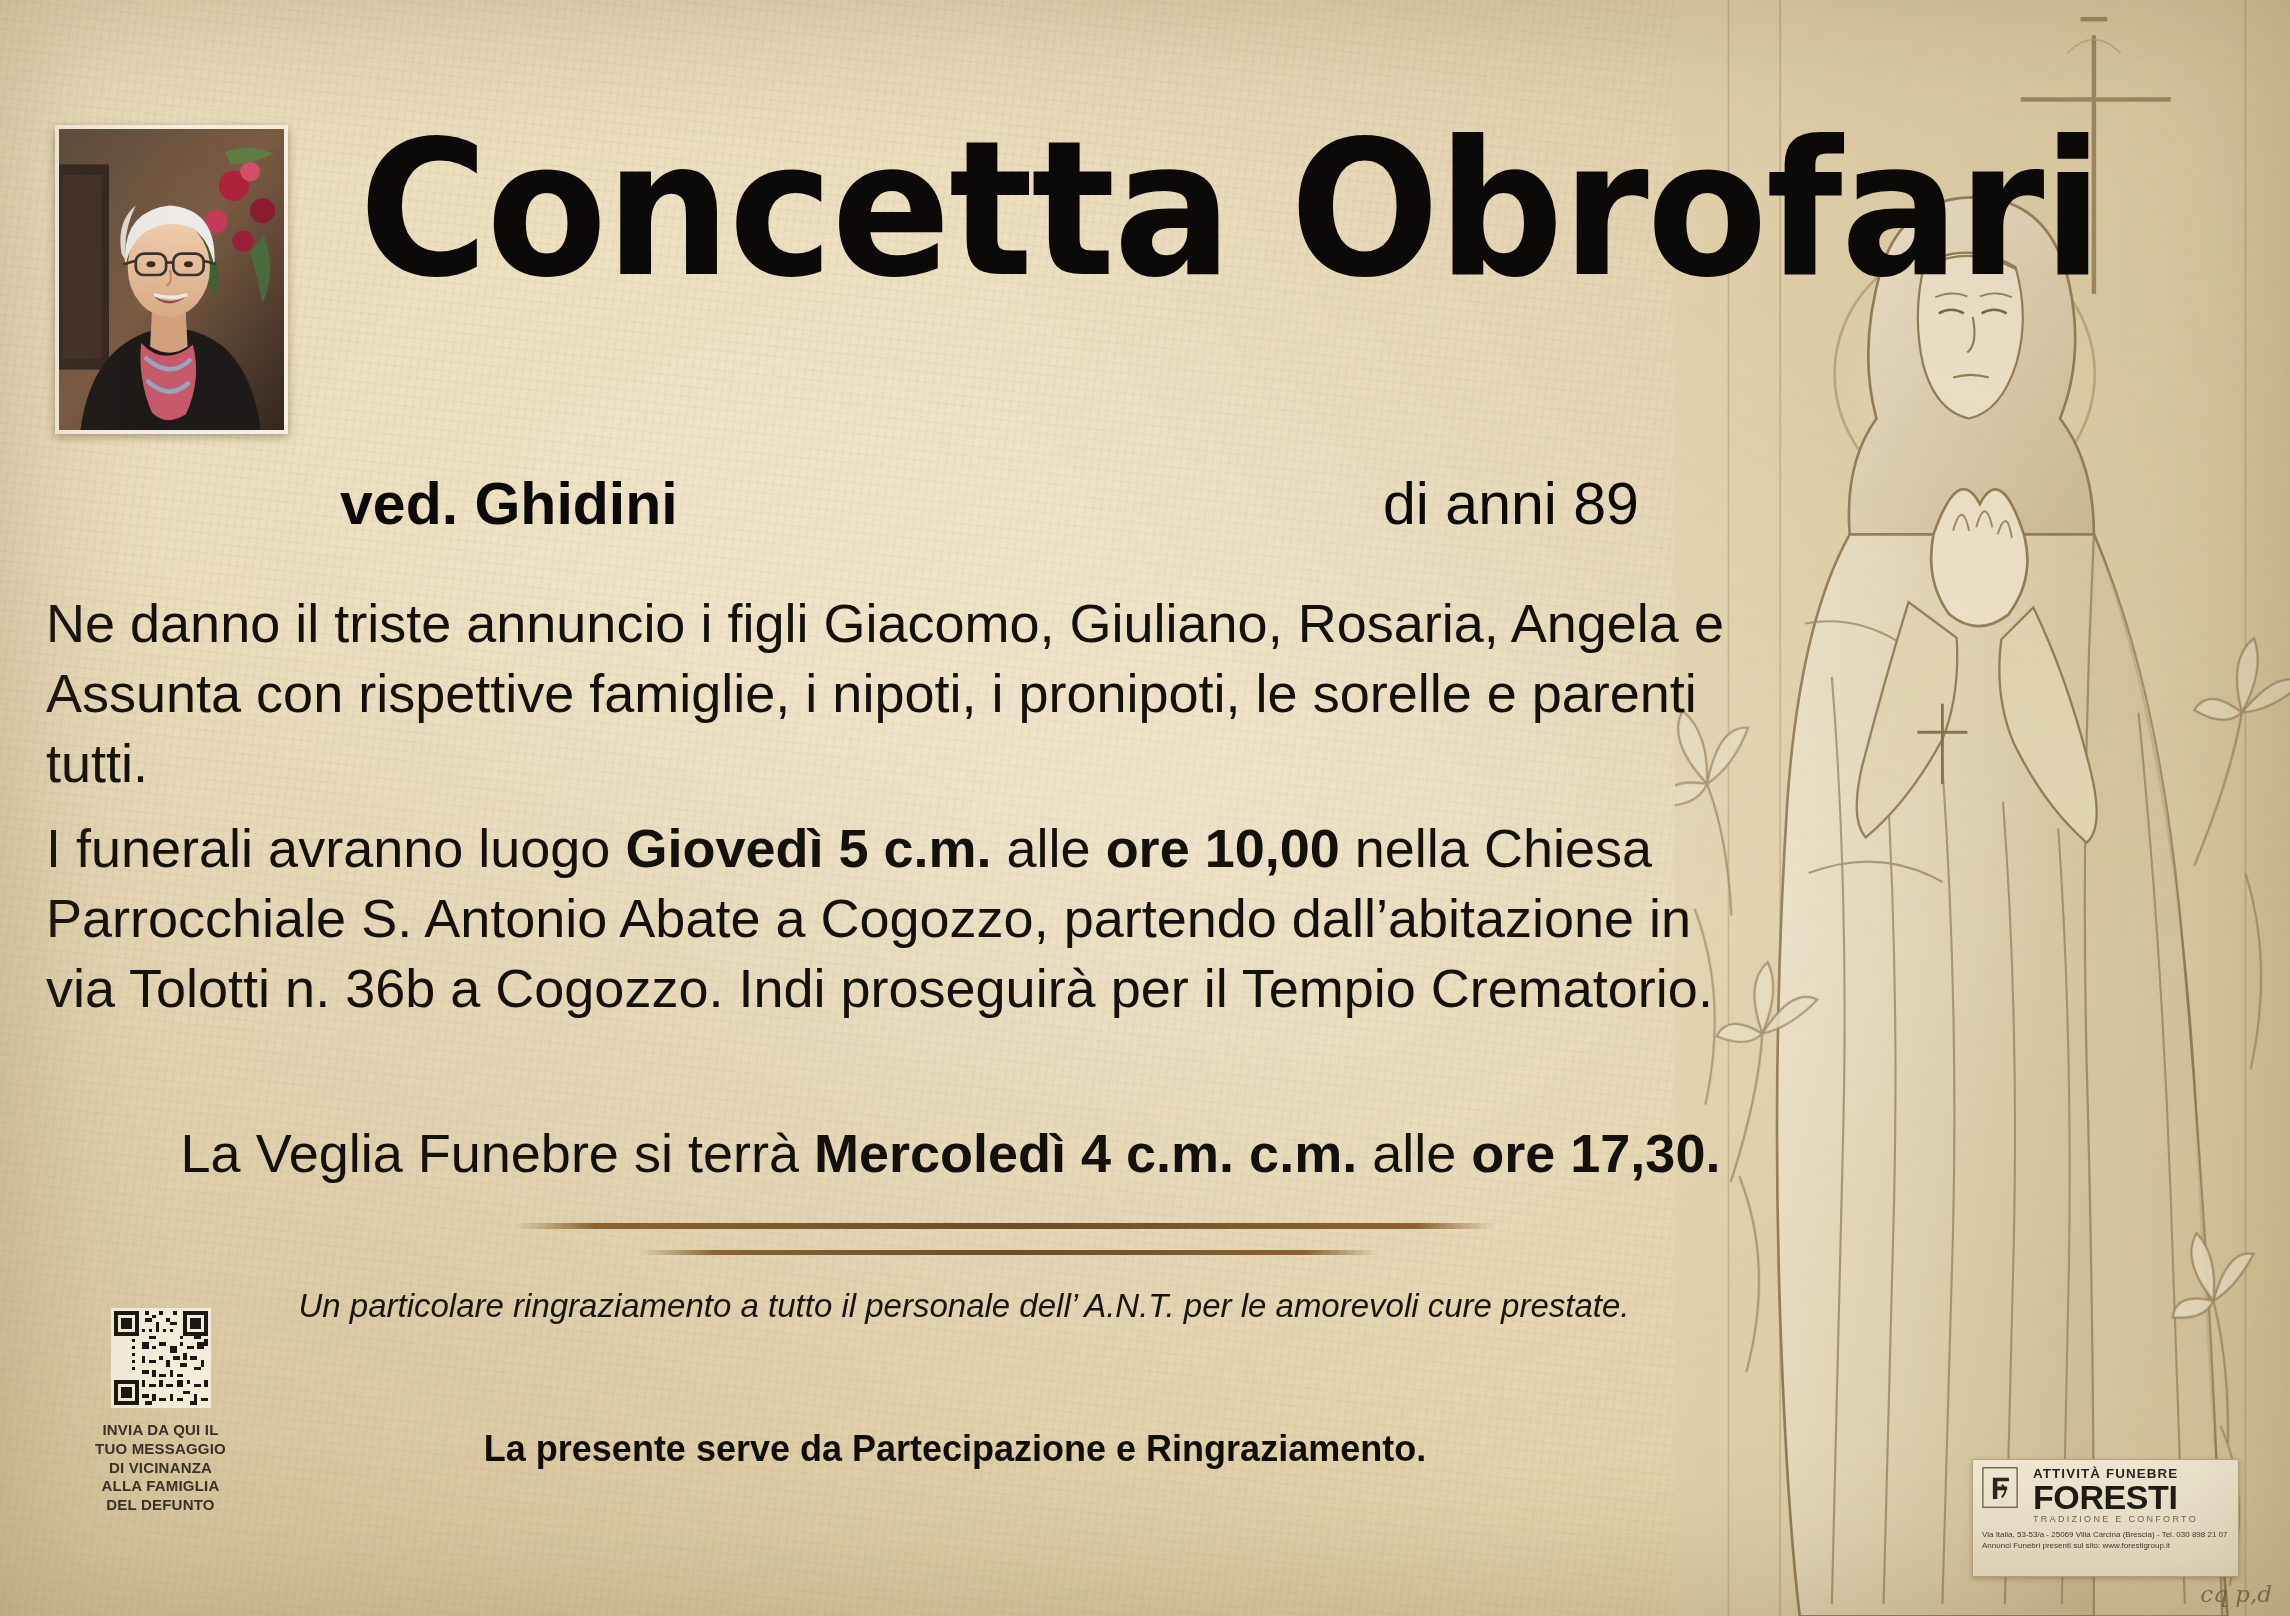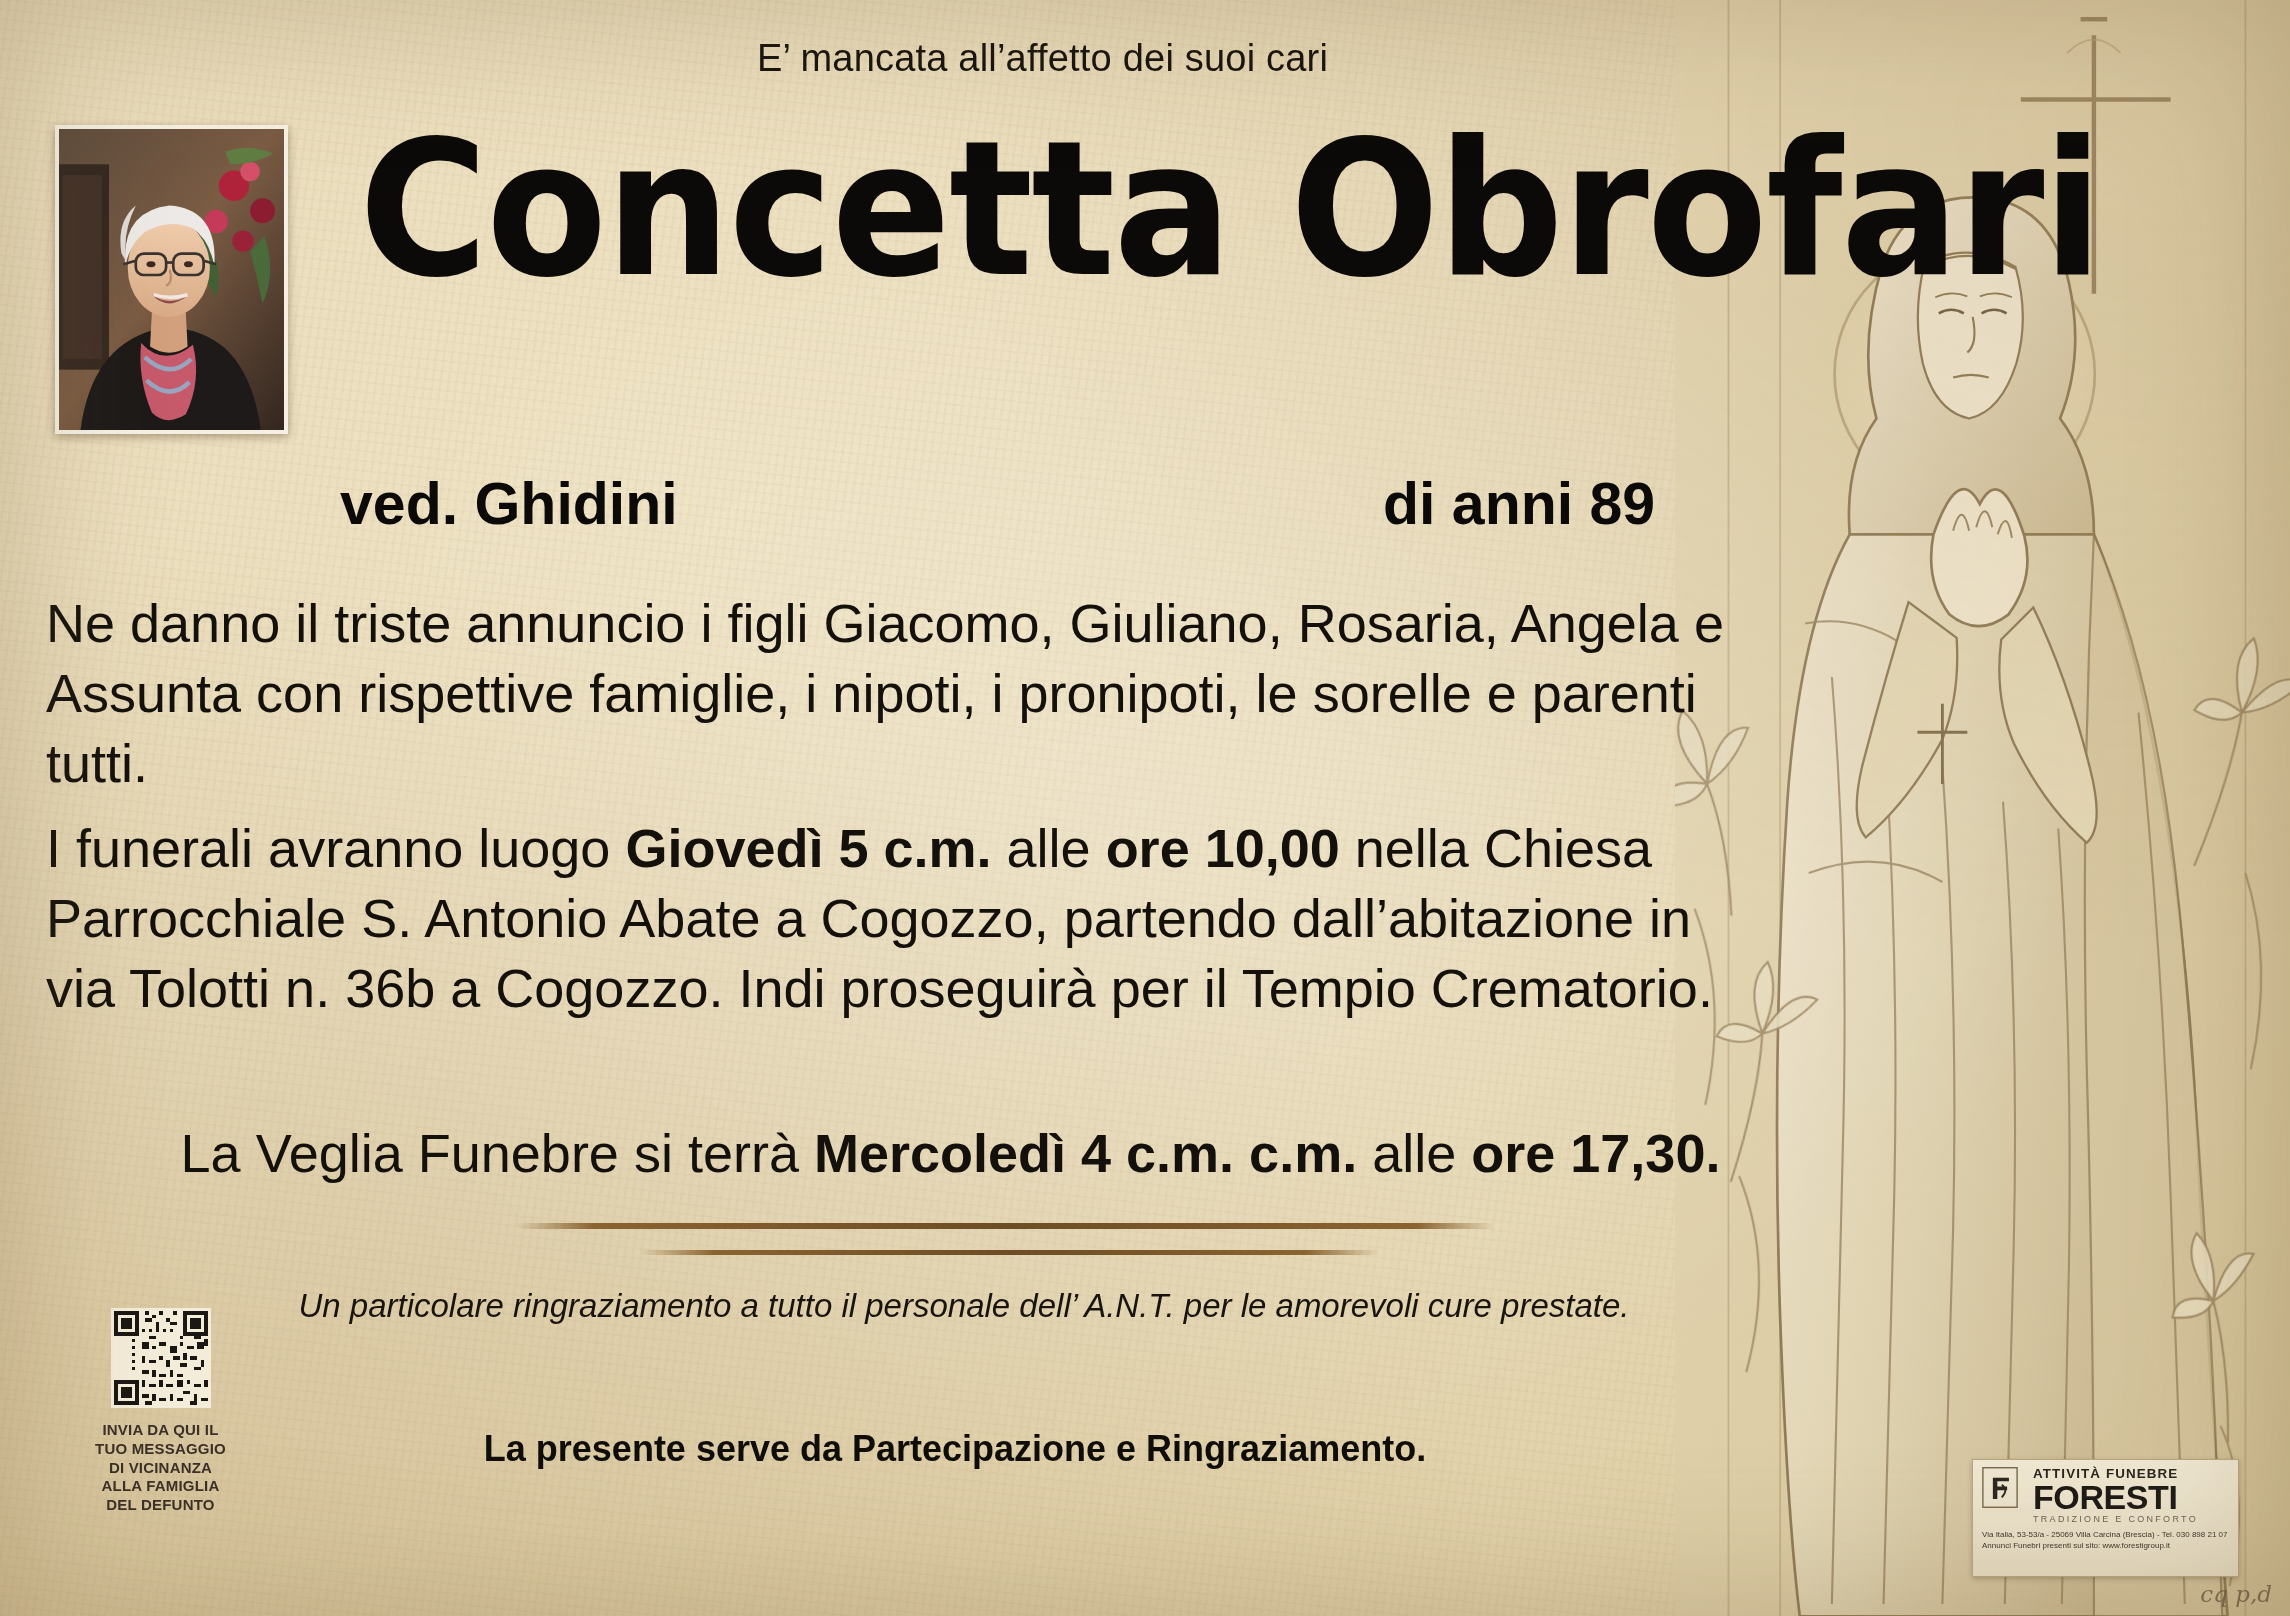--- a/index.html
+++ b/index.html
@@ -103,21 +103,21 @@
     top: 470px;
     left: 340px;
     font-weight: 700;
     font-size: 59px;
     color: #0b0a08;
   }
   .age {
     position: absolute;
     top: 470px;
     left: 1383px;
-    font-weight: 700;
+    font-weight: 400;
     font-size: 59px;
     color: #0b0a08;
   }
 
   .para {
     position: absolute;
     left: 46px;
     width: 1693px;
     font-size: 54px;
     line-height: 1.30;
@@ -462,21 +462,20 @@
         <ellipse cx="145" cy="152" rx="5" ry="3.4" fill="#3a2a22"></ellipse>
 
         <path d="M104 186 Q124 200 146 186 Q132 196 124 196 Q114 196 104 186 Z" fill="#8e4a4c"></path>
         <path d="M106 186 Q124 192 144 186" stroke="#f0e6e2" stroke-width="4" fill="none"></path>
 
         <path d="M124 158 Q128 172 120 176" stroke="#bb8b6a" stroke-width="2.4" fill="none"></path>
       </svg>
     </div>
   </div>
 
-  <div class="kicker">E’ mancata all’affetto dei suoi cari</div>
 
   <div class="name">Concetta Obrofari</div>
 
   <div class="ved">ved. Ghidini</div>
   <div class="age">di anni 89</div>
 
   <div class="para" id="para-family">Ne danno il triste annuncio i figli Giacomo, Giuliano, Rosaria, Angela e Assunta con rispettive famiglie, i nipoti, i pronipoti, le sorelle e parenti tutti.</div>
 
   <div class="para" id="para-funeral">
     <span>I funerali avranno luogo </span><b>Giovedì 5 c.m.</b><span> alle </span><b>ore 10,00</b><span> nella Chiesa Parrocchiale S. Antonio Abate a Cogozzo, partendo dall’abitazione in via Tolotti n. 36b a Cogozzo. Indi proseguirà per il Tempio Crematorio.</span>

